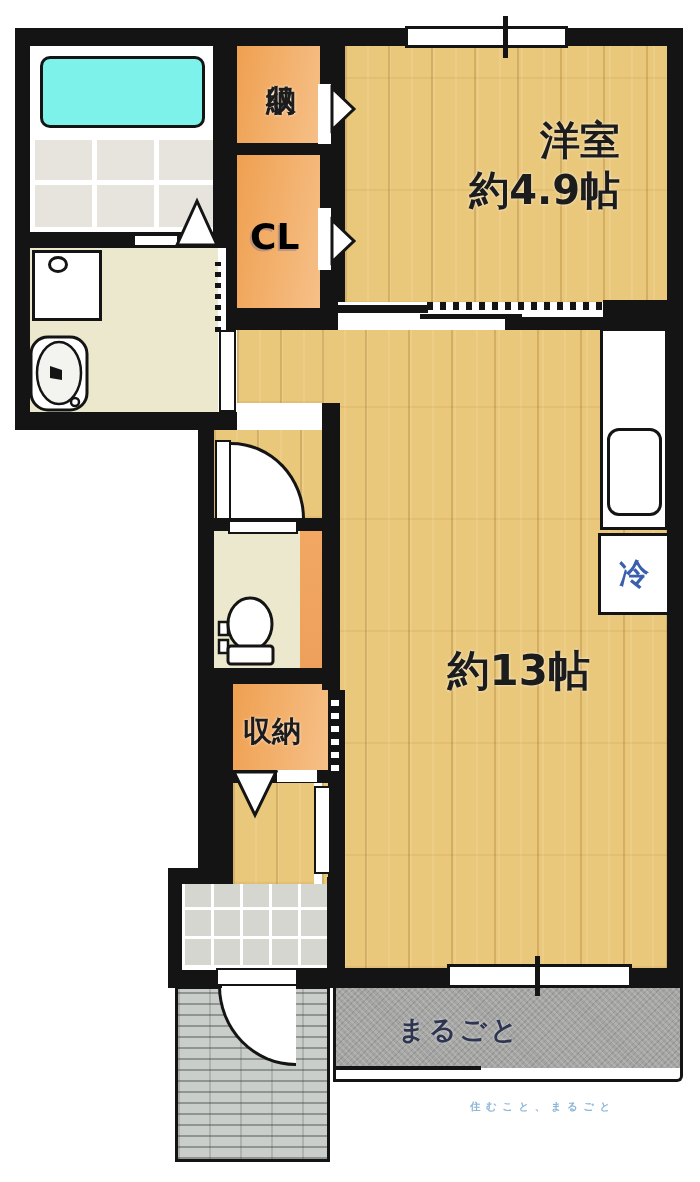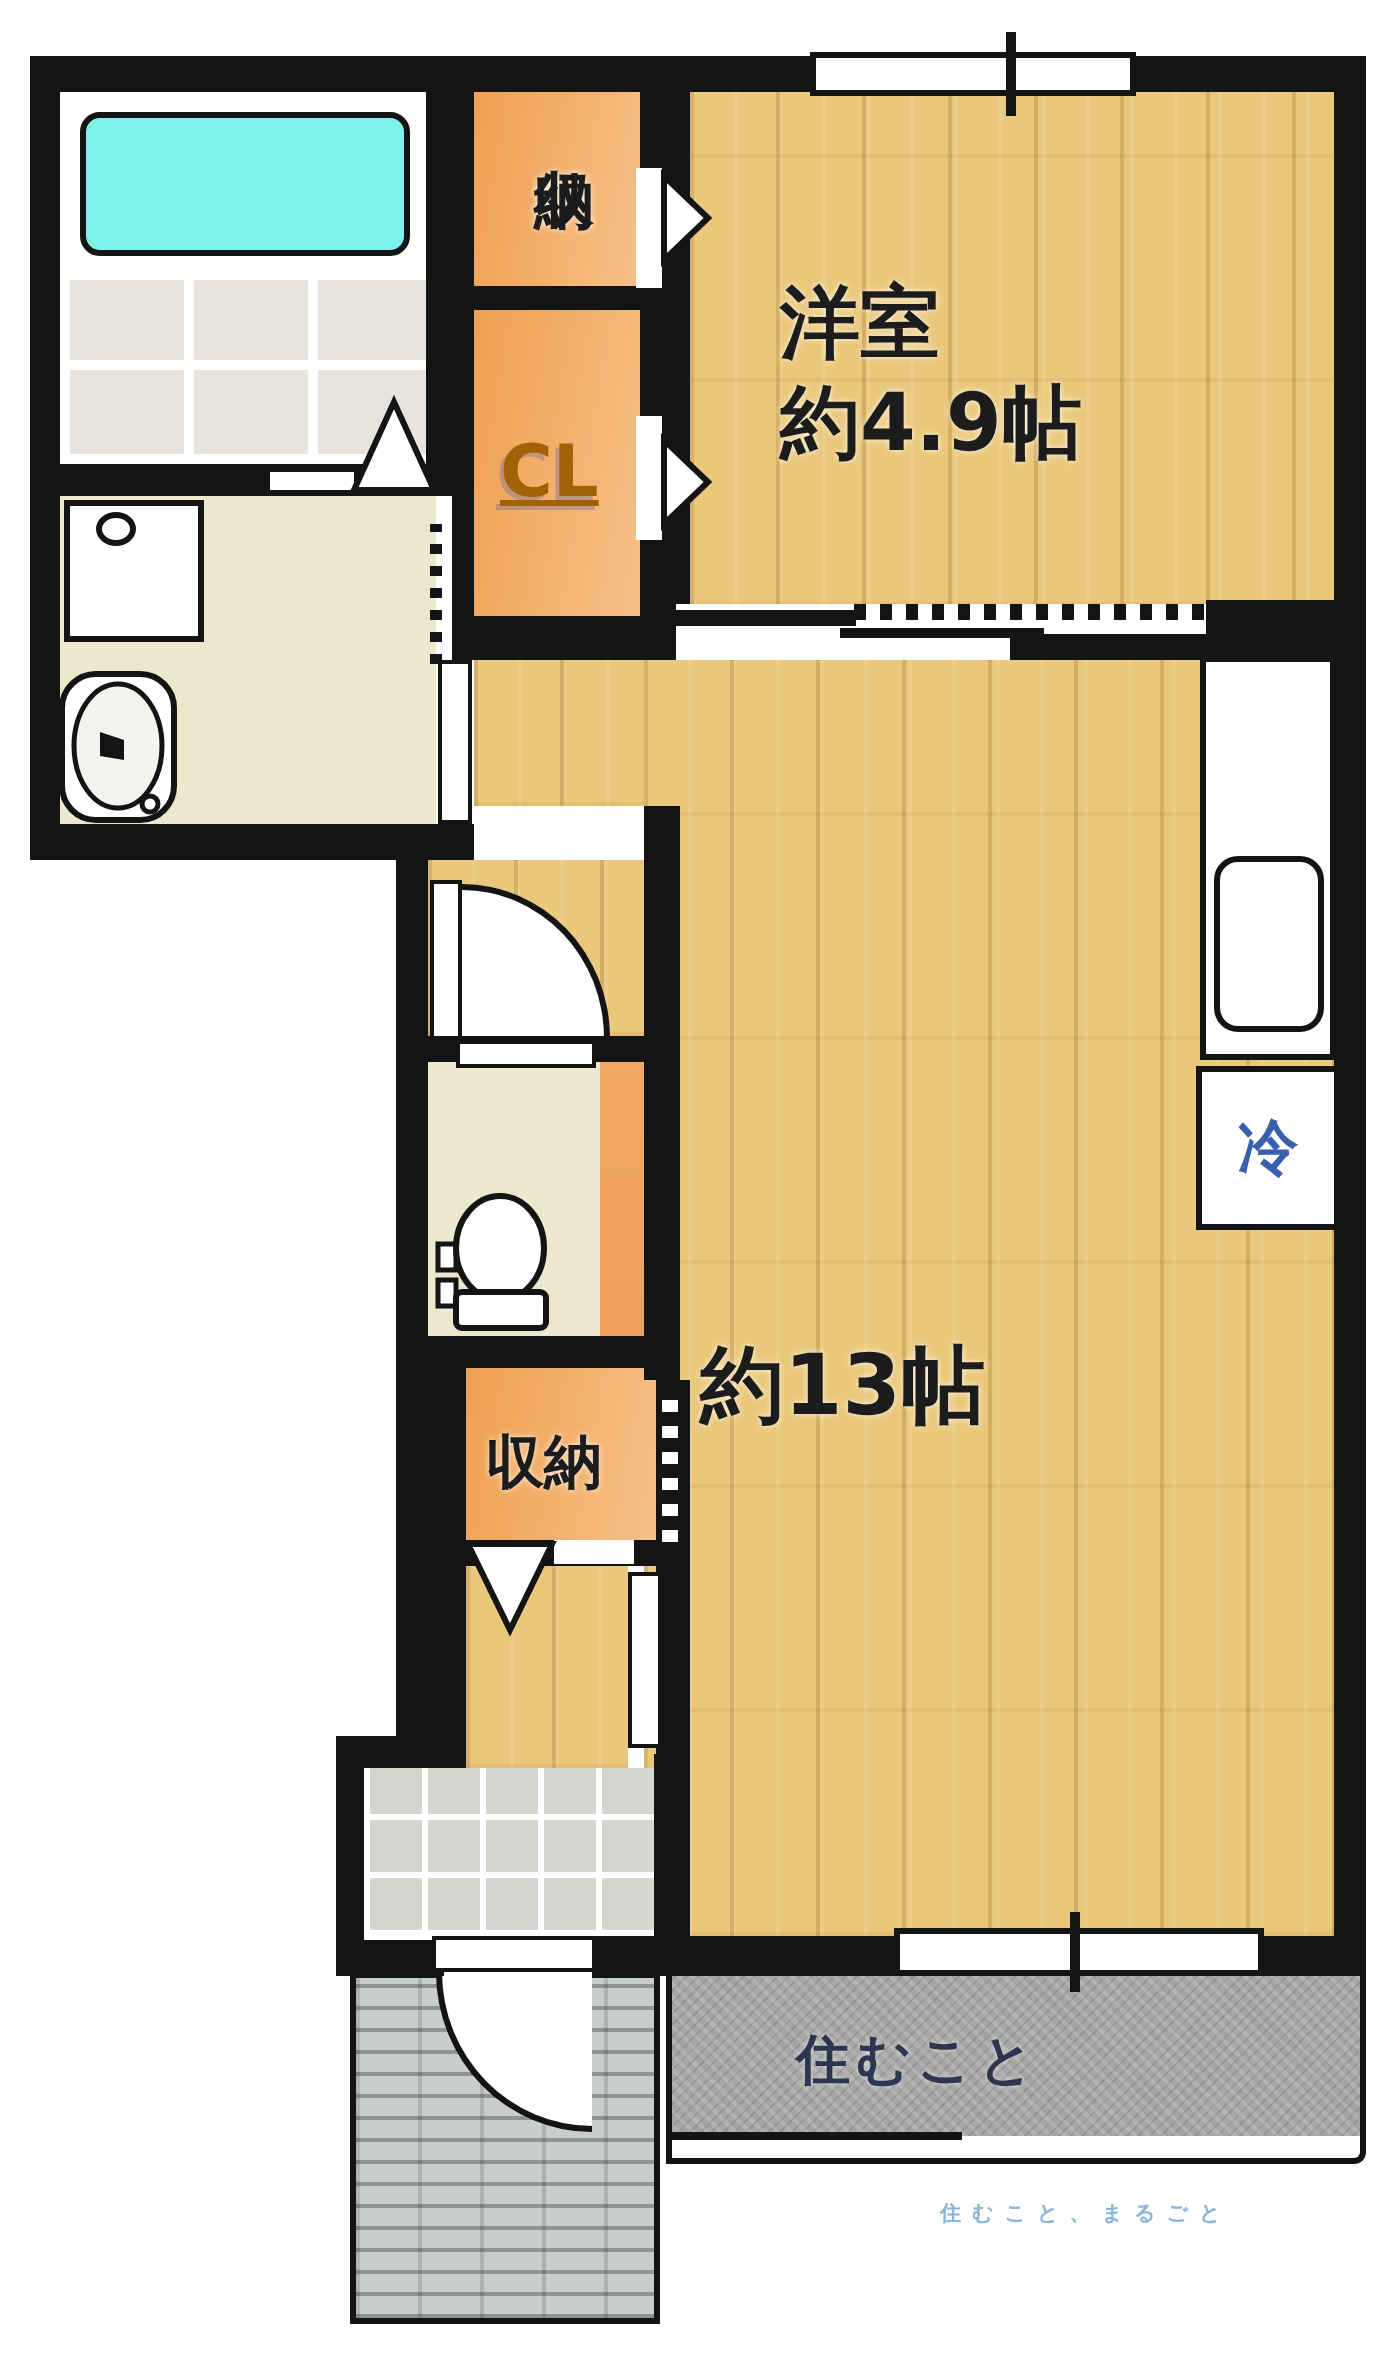--- a/index.html
+++ b/index.html
@@ -41,21 +41,21 @@
   .hdots{position:absolute;background-image:repeating-linear-gradient(90deg,#141414 0 6px,transparent 6px 13px);}
   .vdots{position:absolute;background-image:repeating-linear-gradient(0deg,#141414 0 5px,transparent 5px 11px);}
   .vdash-white{position:absolute;background-image:repeating-linear-gradient(0deg,#fff 0 6px,transparent 6px 13px);}
   
   .arc-toilet{position:absolute;background:#fff;border-top:3px solid #141414;border-right:3px solid #141414;
     border-top-right-radius:100%;box-sizing:border-box;}
   .arc-entry{position:absolute;background:#fff;border-left:3px solid #141414;border-bottom:3px solid #141414;
     border-bottom-left-radius:100%;box-sizing:border-box;}
   
   .lbl{position:absolute;color:#1c1c1c;font-weight:700;text-shadow:0 0 3px rgba(255,255,255,.85);}
-  .room-label{text-align:left;line-height:1.25;margin-top:22px;}
+  .room-label{text-align:right;line-height:1.25;}
   .vert{writing-mode:vertical-rl;text-orientation:upright;}
   
   .logo-row{display:flex;align-items:center;justify-content:flex-end;gap:1px;}
   .logo-txt{font-size:43px;font-weight:700;color:#a6c7e7;letter-spacing:-2px;line-height:1;}
   .logo-circle{width:37px;height:37px;border-radius:50%;background:#f8c791;color:#fff;
     display:flex;align-items:center;justify-content:center;font-size:25px;font-weight:700;margin:0 1px;}
   .logo-tagline{margin-top:4px;text-align:left;font-size:10.5px;color:#8cb6d9;letter-spacing:5.5px;font-weight:700;}
   svg{position:absolute;overflow:visible;}
 </style>
 </head>
@@ -188,25 +188,25 @@
     <div>洋室</div>
     <div>約4.9帖</div>
   </div>
 
   <div class="lbl room-label" style="left:350px;top:645px;width:240px;font-size:44px;">
     <div style="font-size:42px;">約13帖</div>
   </div>
 
   <div class="lbl vert" style="left:260px;top:60px;font-size:30px;letter-spacing:2px;">収納</div>
 
-  <div class="lbl" style="left:250px;top:216px;font-size:36px;color:#a16207;
-              text-shadow:-2px 2px 0 rgba(70,90,170,.30);text-decoration:underline;">CL</div>
+  <div class="lbl" style="left:250px;top:216px;font-size:36px;color:#000000;
+              text-shadow:-2px 2px 0 rgba(70,90,170,.30);">CL</div>
 
   <div class="lbl" style="left:243px;top:712px;font-size:29px;">収納</div>
 
   <div class="lbl" style="left:398px;top:1012px;font-size:27px;color:#2e3550;letter-spacing:3px;
-              text-shadow:0 0 3px rgba(255,255,255,.6);">住むこと</div>
+              text-shadow:0 0 3px rgba(255,255,255,.6);">まるごと</div>
 
   <div class="abs" style="left:470px;top:1096px;width:215px;">
     <div class="logo-tagline">住むこと、まるごと</div>
   </div>
 
 </div>
 
 </body></html>

